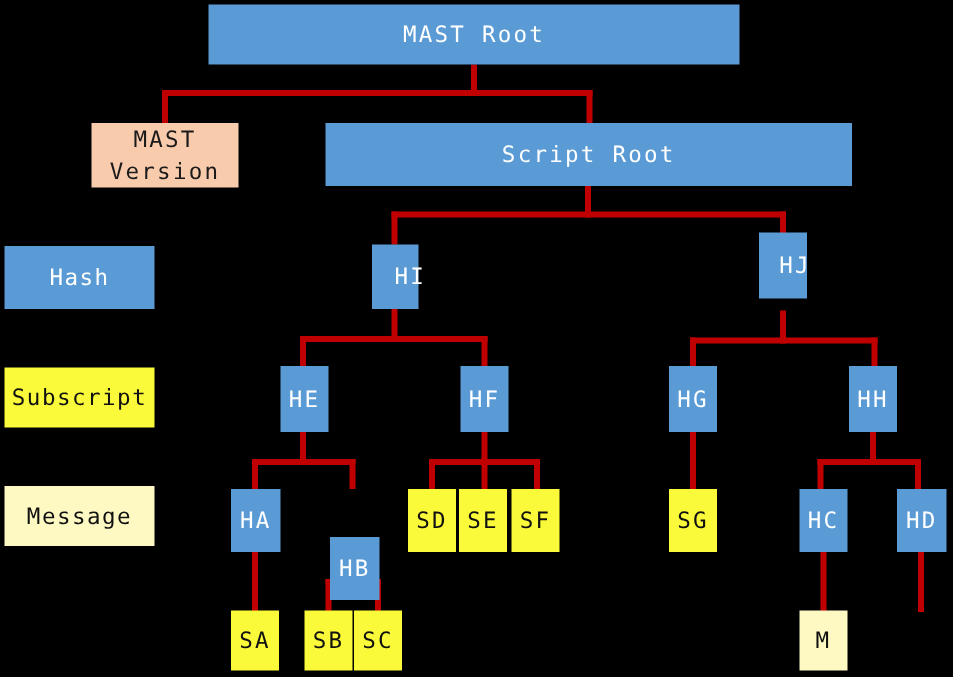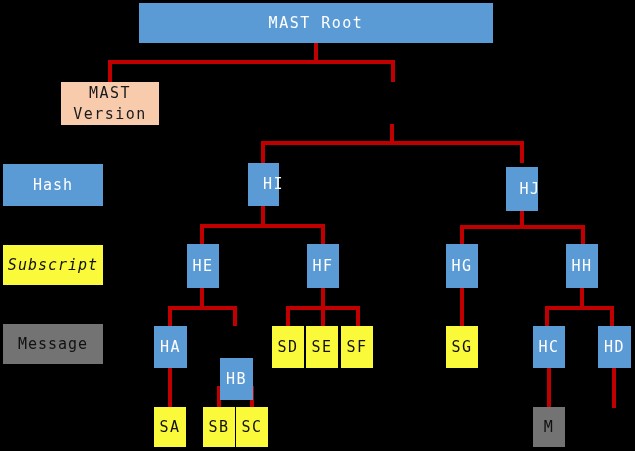--- a/index.html
+++ b/index.html
@@ -19,21 +19,21 @@
     text-align: center;
     font-size: 15px;
     letter-spacing: 1.5px;
     line-height: 21px;
     box-sizing: border-box;
     white-space: normal;
   }
   .blue   { background: #5b9bd5; color: #ffffff; }
   .peach  { background: #f8cbad; color: #1a1a1a; }
   .yellow { background: #fafa3a; color: #111111; }
-  .salmon { background: #737373; color: #111111; }
+  .salmon { background: #fef9c3; color: #111111; }
   .seg {
     position: absolute;
     background: #c00000;
   }
 </style>
 </head>
 <body>
 
 <div id="stage">
 
@@ -79,27 +79,28 @@
   <div class="seg" style="left:233px; top:368px; width:4px;   height:22px;"></div>
   <div class="seg" style="left:217px; top:386px; width:37px;  height:4px;"></div>
   <div class="seg" style="left:217px; top:386px; width:4px;   height:22px;"></div>
   <div class="seg" style="left:250px; top:386px; width:4px;   height:22px;"></div>
 
   <div class="seg" style="left:547px; top:368px; width:4px;   height:40px;"></div>
   <div class="seg" style="left:612px; top:368px; width:4px;   height:40px;"></div>
 
   <div class="node blue" style="left:139px; top:3px;   width:354px; height:40px;">MAST Root</div>
   <div class="node peach" style="left:61px;  top:82px;  width:98px;  height:43px; padding:0 8px;">MAST Version</div>
+  <div class="node blue" style="left:217px; top:82px;  width:351px; height:42px;">Script Root</div>
 
   <div class="node blue" style="left:3px; top:164px; width:100px; height:42px; letter-spacing:1px;">Hash</div>
-  <div class="node yellow" style="left:3px; top:245px; width:100px; height:40px; letter-spacing:1px;font-style:italic;">Subscript</div>
+  <div class="node yellow" style="left:3px; top:245px; width:100px; height:40px; letter-spacing:1px;">Subscript</div>
   <div class="node salmon" style="left:3px; top:324px; width:100px; height:40px; letter-spacing:1px;">Message</div>
 
   <div class="node blue" style="left:248px; top:163px; width:31px; height:43px;padding-left:20px;">HI</div>
-  <div class="node blue" style="left:506px; top:167px; width:32px; height:44px;padding-left:16px;">HJ</div>
+  <div class="node blue" style="left:506px; top:155px; width:32px; height:44px;padding-left:16px;">HJ</div>
 
   <div class="node blue" style="left:187px; top:244px; width:32px; height:44px;">HE</div>
   <div class="node blue" style="left:307px; top:244px; width:32px; height:44px;">HF</div>
   <div class="node blue" style="left:446px; top:244px; width:32px; height:44px;">HG</div>
   <div class="node blue" style="left:566px; top:244px; width:32px; height:44px;">HH</div>
 
   <div class="node blue" style="left:154px; top:326px; width:33px; height:42px;">HA</div>
   <div class="node blue" style="left:220px; top:326px; width:33px; height:42px;margin-top:32px;">HB</div>
   <div class="node yellow" style="left:272px; top:326px; width:32px; height:42px;">SD</div>
   <div class="node yellow" style="left:306px; top:326px; width:32px; height:42px;text-align:center;">SE</div>

